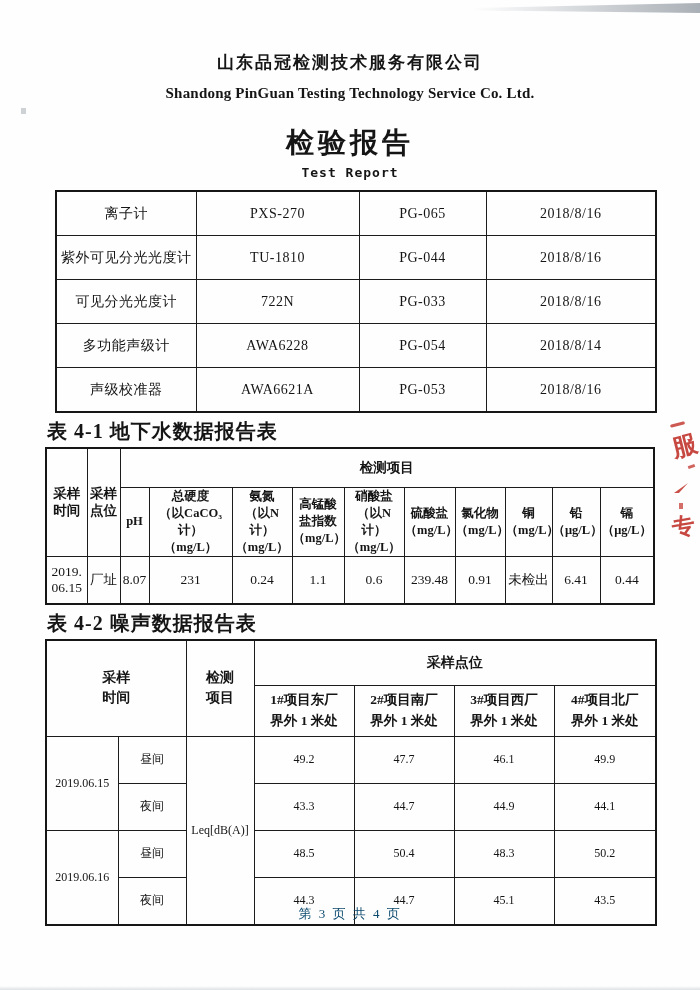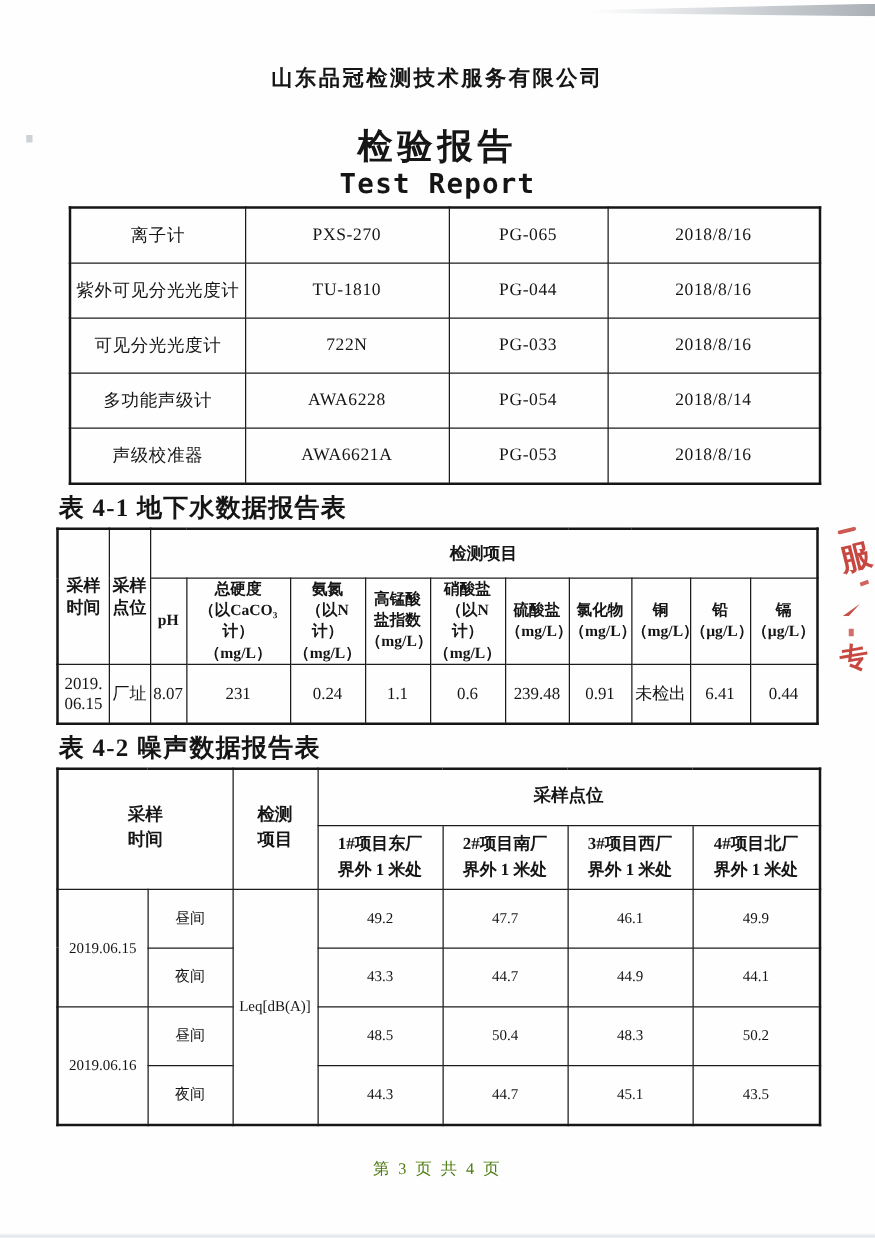--- a/index.html
+++ b/index.html
@@ -9,21 +9,21 @@
     background:linear-gradient(to right, rgba(148,156,164,0), rgba(148,156,164,0.8));
     clip-path:polygon(0 45%,100% 0,100% 90%,0 68%);}
   .scan-edge-bottom{position:absolute;bottom:0;left:0;width:100%;height:4px;
     background:linear-gradient(to top,#dde1e4,rgba(221,225,228,0));}
   .speck{position:absolute;left:21px;top:108px;width:5px;height:6px;background:#a7adb3;opacity:.55;}
 
   .hdr{ text-align:center; }
   .company-cn{padding-top:48px;font-size:17px;font-weight:bold;letter-spacing:2px;line-height:30px;}
   .company-en{margin-top:5px;font-size:15px;font-weight:bold;line-height:20px;letter-spacing:.2px;}
   .title-cn{margin-top:21px;font-size:28px;font-weight:bold;letter-spacing:4px;line-height:38px;}
-  .title-en{font-size:22px;font-weight:bold;line-height:22px;letter-spacing:1px;
+  .title-en{font-size:13px;font-weight:bold;line-height:22px;letter-spacing:1px;
     font-family:"DejaVu Sans Mono","Liberation Mono",monospace;}
 
   table{border-collapse:collapse;table-layout:fixed;}
   td{border:1.5px solid #1c1c1c;text-align:center;vertical-align:middle;
      padding:1px 2px;white-space:pre-line;overflow:hidden;}
   .t1{width:600px;margin:6px 0 0 55px;border:2px solid #161616;}
   .t1 td{height:41px;font-size:14px;letter-spacing:.5px;}
 
   .caption{margin:5px 0 2px 47px;font-size:20px;font-weight:bold;letter-spacing:1px;}
 
@@ -32,21 +32,21 @@
   .t41 .h2 td{height:60px;font-size:12.5px;font-weight:bold;line-height:1.35;padding:0;}
   .t41 .dr td{height:44px;font-size:13.5px;}
   .t41 .rowhead{font-size:13px;font-weight:bold;line-height:1.3;}
 
   .t42{width:610px;margin:0 0 0 45px;border:2px solid #161616;}
   .t42 .h1 td{height:42px;font-size:14px;font-weight:bold;line-height:1.4;}
   .t42 .h2 td{height:48px;font-size:13.5px;font-weight:bold;line-height:1.55;}
   .t42 .dr td{height:44px;font-size:12px;}
 
   .footer{position:absolute;left:0;top:905px;width:100%;text-align:center;
-    font-size:13px;letter-spacing:2px;color:#4d7c0f;margin-top:21px;}
+    font-size:13px;letter-spacing:2px;color:#0c4a6e;}
 
   .stamp{position:absolute;right:-8px;top:417px;width:46px;height:140px;color:#c03028;}
   .stamp-stroke1{position:absolute;left:8px;top:6px;width:15px;height:3px;background:#c03028;
     transform:rotate(-14deg);border-radius:2px;opacity:.8;}
   .stamp-char1{position:absolute;left:10px;top:12px;font-size:25px;font-weight:bold;
     transform:rotate(-14deg);opacity:.88;}
   .stamp-dash{position:absolute;left:26px;top:48px;width:7px;height:3px;background:#c03028;
     transform:rotate(-20deg);opacity:.75;}
   .stamp-arrow{position:absolute;left:12px;top:66px;width:14px;height:10px;background:#c03028;
     clip-path:polygon(0 100%,100% 0,35% 100%);opacity:.85;}
@@ -57,20 +57,21 @@
 </head>
 <body>
 
 <div class="page">
 
   <div class="scan-edge-top"></div>
   <div class="speck"></div>
 
   <div class="hdr">
     <div class="company-cn">山东品冠检测技术服务有限公司</div>
+    <div class="company-en">Shandong PinGuan Testing Technology Service Co. Ltd.</div>
     <div class="title-cn">检验报告</div>
     <div class="title-en">Test Report</div>
   </div>
 
   <table class="t1">
     <colgroup>
         <col style="width:140px">
         <col style="width:163px">
         <col style="width:127px">
         <col style="width:170px">

